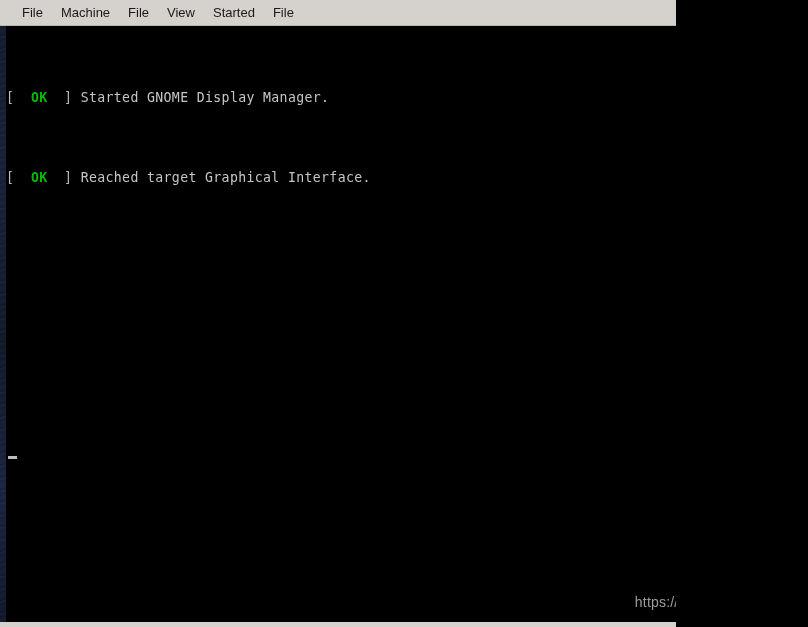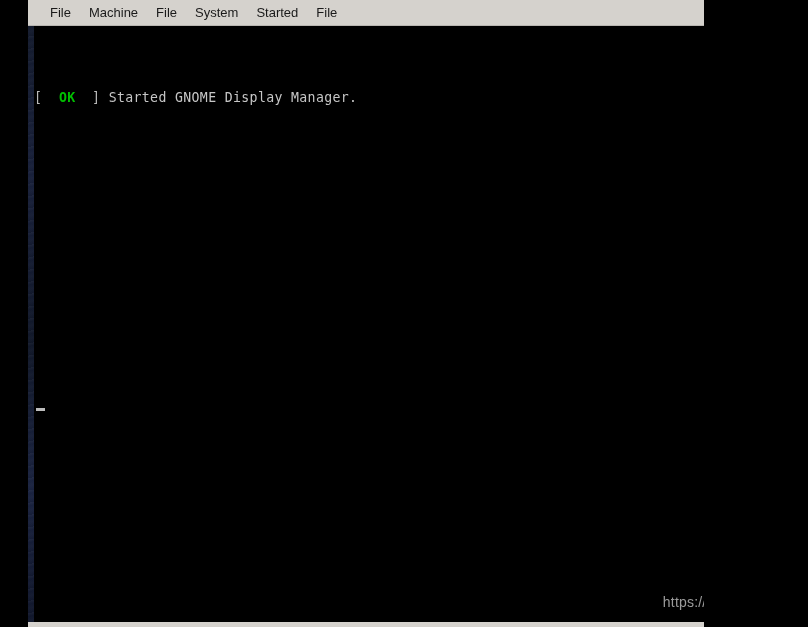--- a/index.html
+++ b/index.html
@@ -14,21 +14,20 @@
     overflow: hidden;
     font-family: "Liberation Sans", sans-serif;
   }
 
   #app {
     position: relative;
     width: 676px;
     height: 627px;
     background: #404040;
     overflow: hidden;
-    margin-left: 28px;
   }
 
   
   .edge-left {
     position: absolute;
     left: 0;
     top: 0;
     width: 6px;
     height: 627px;
     background:
@@ -152,33 +151,34 @@
 <body>
 
 <div id="app">
 
   <div class="edge-left"></div>
 
   <div class="menubar">
     <div class="menu-item">File</div>
     <div class="menu-item">Machine</div>
     <div class="menu-item">File</div>
-    <div class="menu-item">System</div>
+    <div class="menu-item">View</div>
     <div class="menu-item">Started</div>
     <div class="menu-item">File</div>
   </div>
 
   <div class="screen">
 
     <div class="console">
 
       
       <div class="logline"><span class="brk">[</span><span>  </span><span class="ok">OK</span><span>  </span><span class="brk">]</span><span> </span><span class="msg">Started GNOME Display Manager.</span></div>
 
       
+      <div class="logline"><span class="brk">[</span><span>  </span><span class="ok">OK</span><span>  </span><span class="brk">]</span><span> </span><span class="msg">Reached target Graphical Interface.</span></div>
 
       
       <div class="logline"><span>         </span></div>
 
       
 
       
       <div class="logline"> </div>
 
       

